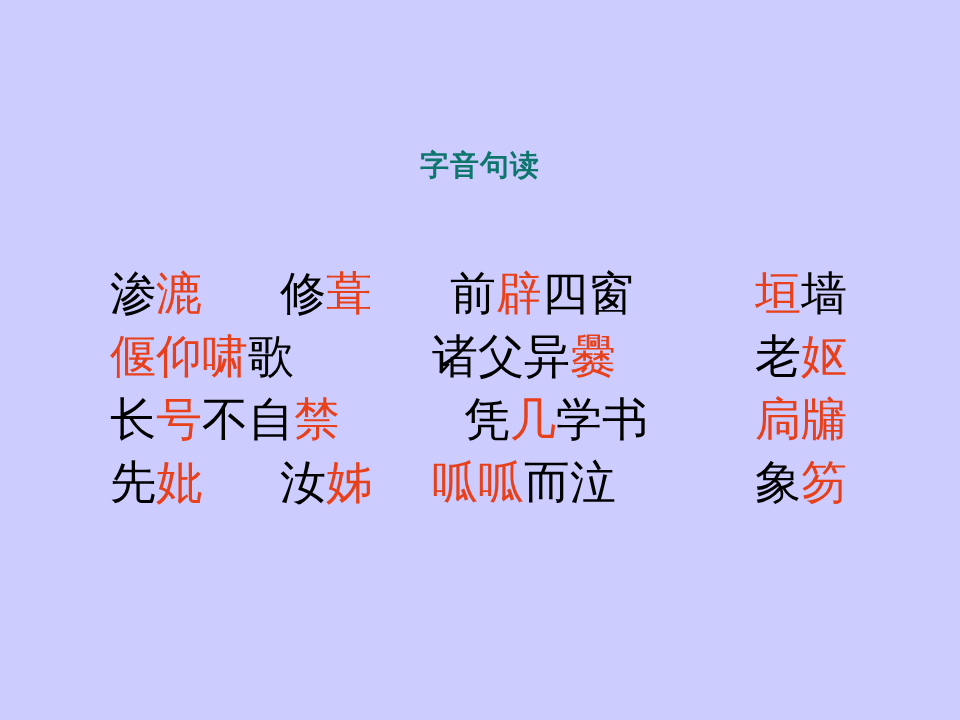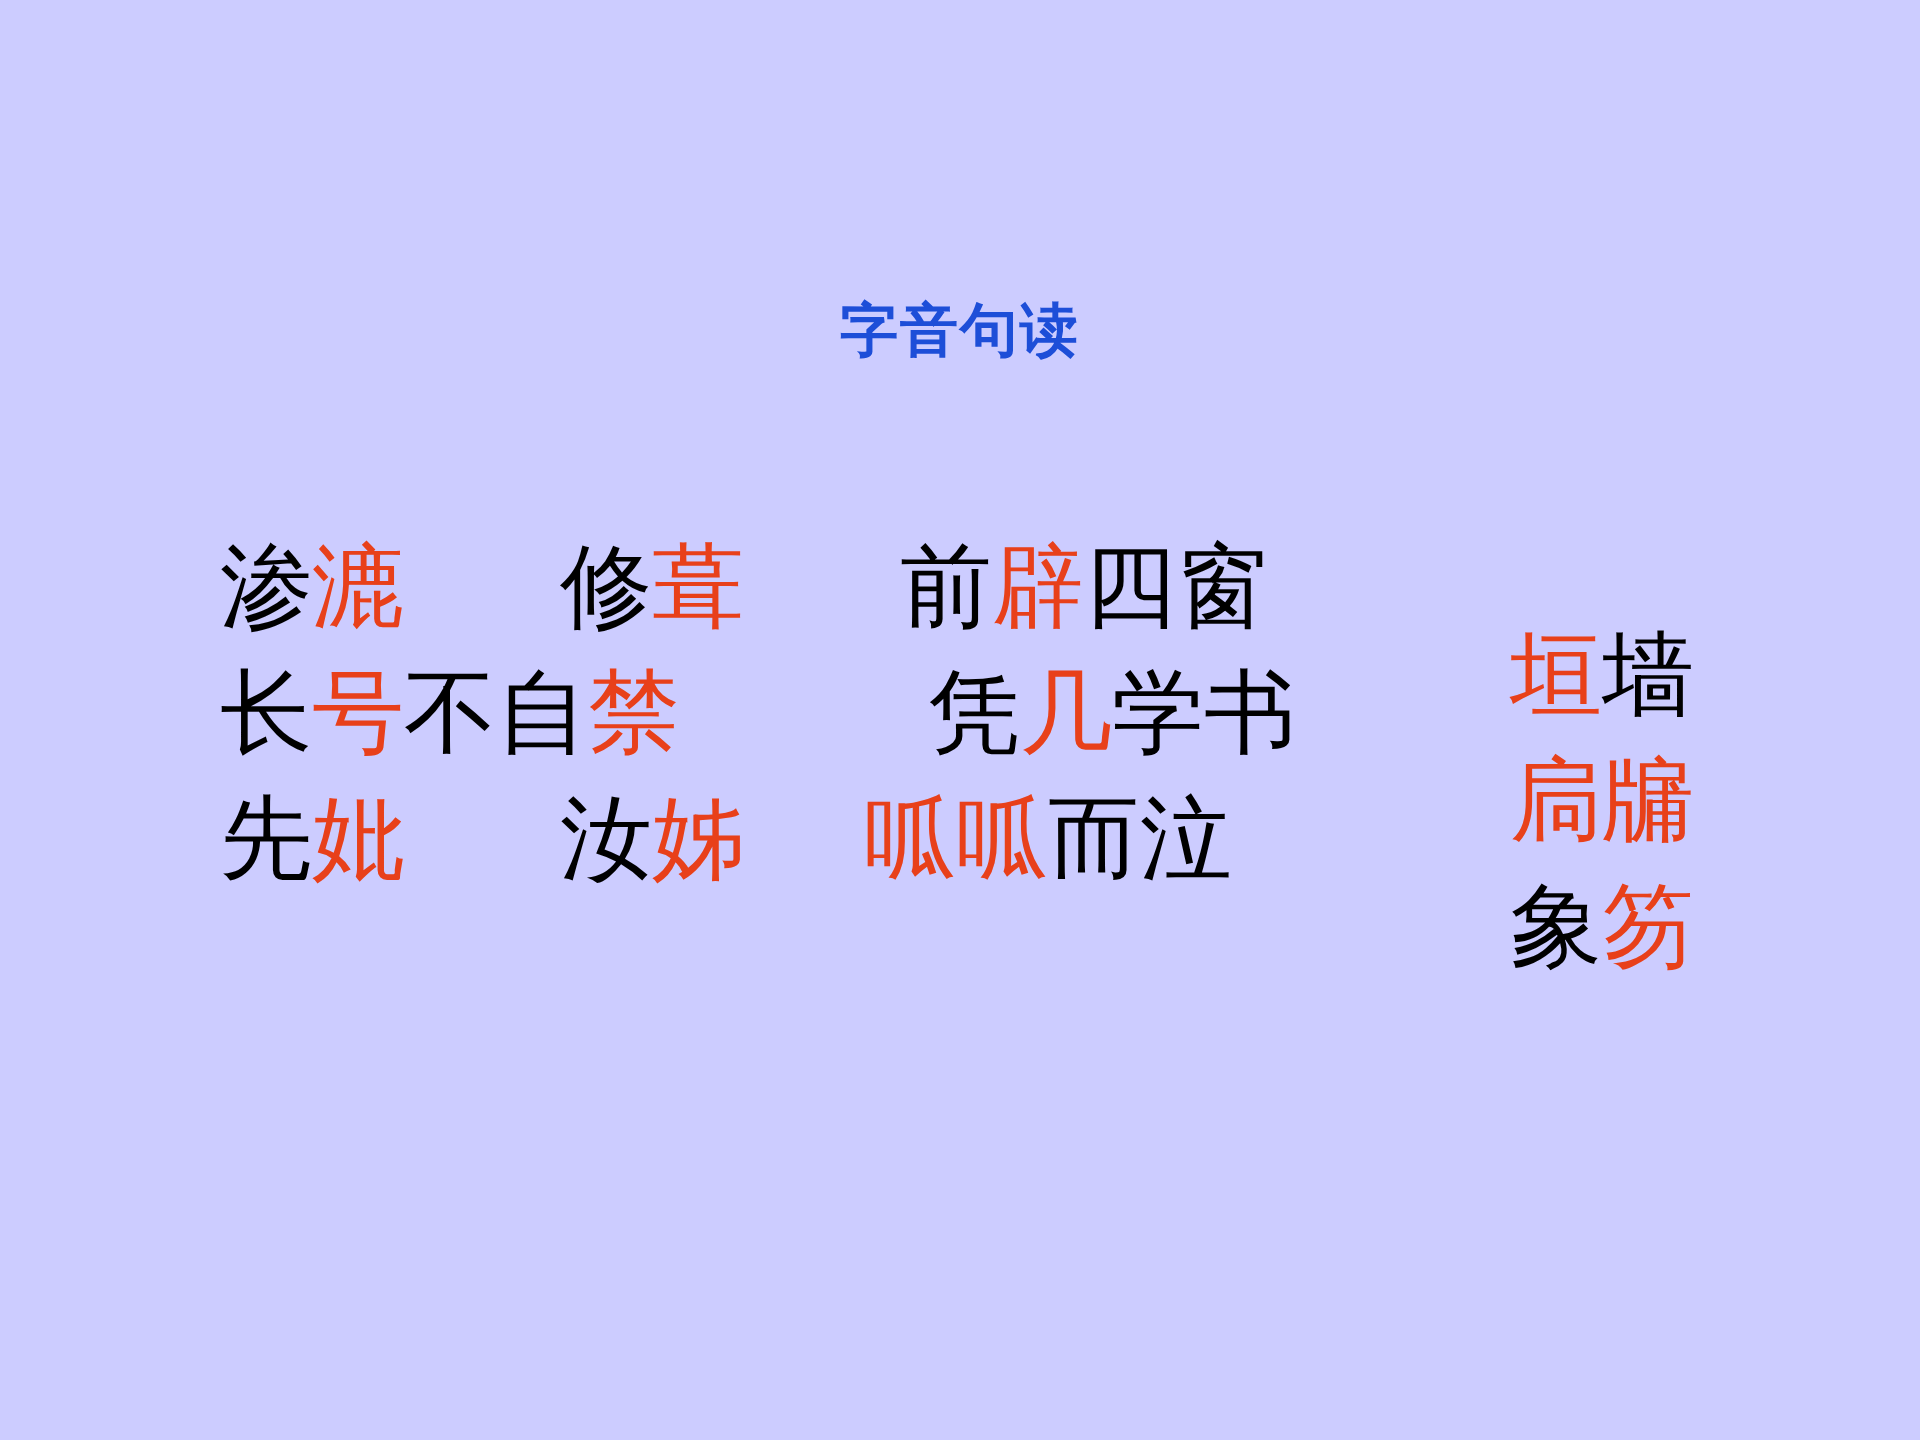--- a/index.html
+++ b/index.html
@@ -22,21 +22,21 @@
   }
   .slide-title {
     position: absolute;
     top: 150px;
     left: 0;
     width: 960px;
     text-align: center;
     font-family: "DejaVu Sans", "Liberation Sans", sans-serif;
     font-size: 29px;
     font-weight: bold;
-    color: #1d4ed8;
+    color: #0f766e;
     letter-spacing: 1px;
     line-height: 1.1;
     white-space: nowrap;
   }
   .body-block {
     position: absolute;
     top: 262px;
     left: 0;
     width: 960px;
     height: 260px;
@@ -55,21 +55,20 @@
     position: absolute;
     left: 110px;
     top: 0;
     white-space: nowrap;
   }
   .row-right {
     position: absolute;
     right: 113px;
     top: 0;
     white-space: nowrap;
-    margin-top: 44px;
   }
   .grp {
     display: inline-block;
   }
   .gap-sm { display: inline-block; width: 46px; }
   .gap-md { display: inline-block; width: 60px; }
   .gap-lg { display: inline-block; width: 78px; }
   .hl {
     color: #e8401a;
   }
@@ -88,20 +87,28 @@
 
     <div class="text-row">
       <span class="row-left">
         <span class="grp"><span class="pl">渗</span><span class="hl">漉</span><span class="pl"></span></span><span class="gap-lg"></span><span class="grp"><span class="pl">修</span><span class="hl">葺</span><span class="pl"></span></span><span class="gap-lg"></span><span class="grp"><span class="pl">前</span><span class="hl">辟</span><span class="pl">四窗</span></span>
       </span>
       <span class="row-right">
         <span class="grp"><span class="pl"></span><span class="hl">垣</span><span class="pl">墙</span></span>
       </span>
     </div>
 
+    <div class="text-row">
+      <span class="row-left">
+        <span class="grp"><span class="pl"></span><span class="hl">偃仰啸</span><span class="pl">歌</span></span><span class="gap-lg"></span><span class="gap-md"></span><span class="grp"><span class="pl">诸父异</span><span class="hl">爨</span><span class="pl"></span></span>
+      </span>
+      <span class="row-right">
+        <span class="grp"><span class="pl">老</span><span class="hl">妪</span><span class="pl"></span></span>
+      </span>
+    </div>
 
     <div class="text-row">
       <span class="row-left">
         <span class="grp"><span class="pl">长</span><span class="hl">号</span><span class="pl">不自</span></span><span class="grp"><span class="pl"></span><span class="hl">禁</span><span class="pl"></span></span><span class="gap-lg"></span><span class="gap-sm"></span><span class="grp"><span class="pl">凭</span><span class="hl">几</span><span class="pl">学书</span></span>
       </span>
       <span class="row-right">
         <span class="grp"><span class="pl"></span><span class="hl">扃牖</span><span class="pl"></span></span>
       </span>
     </div>
 

